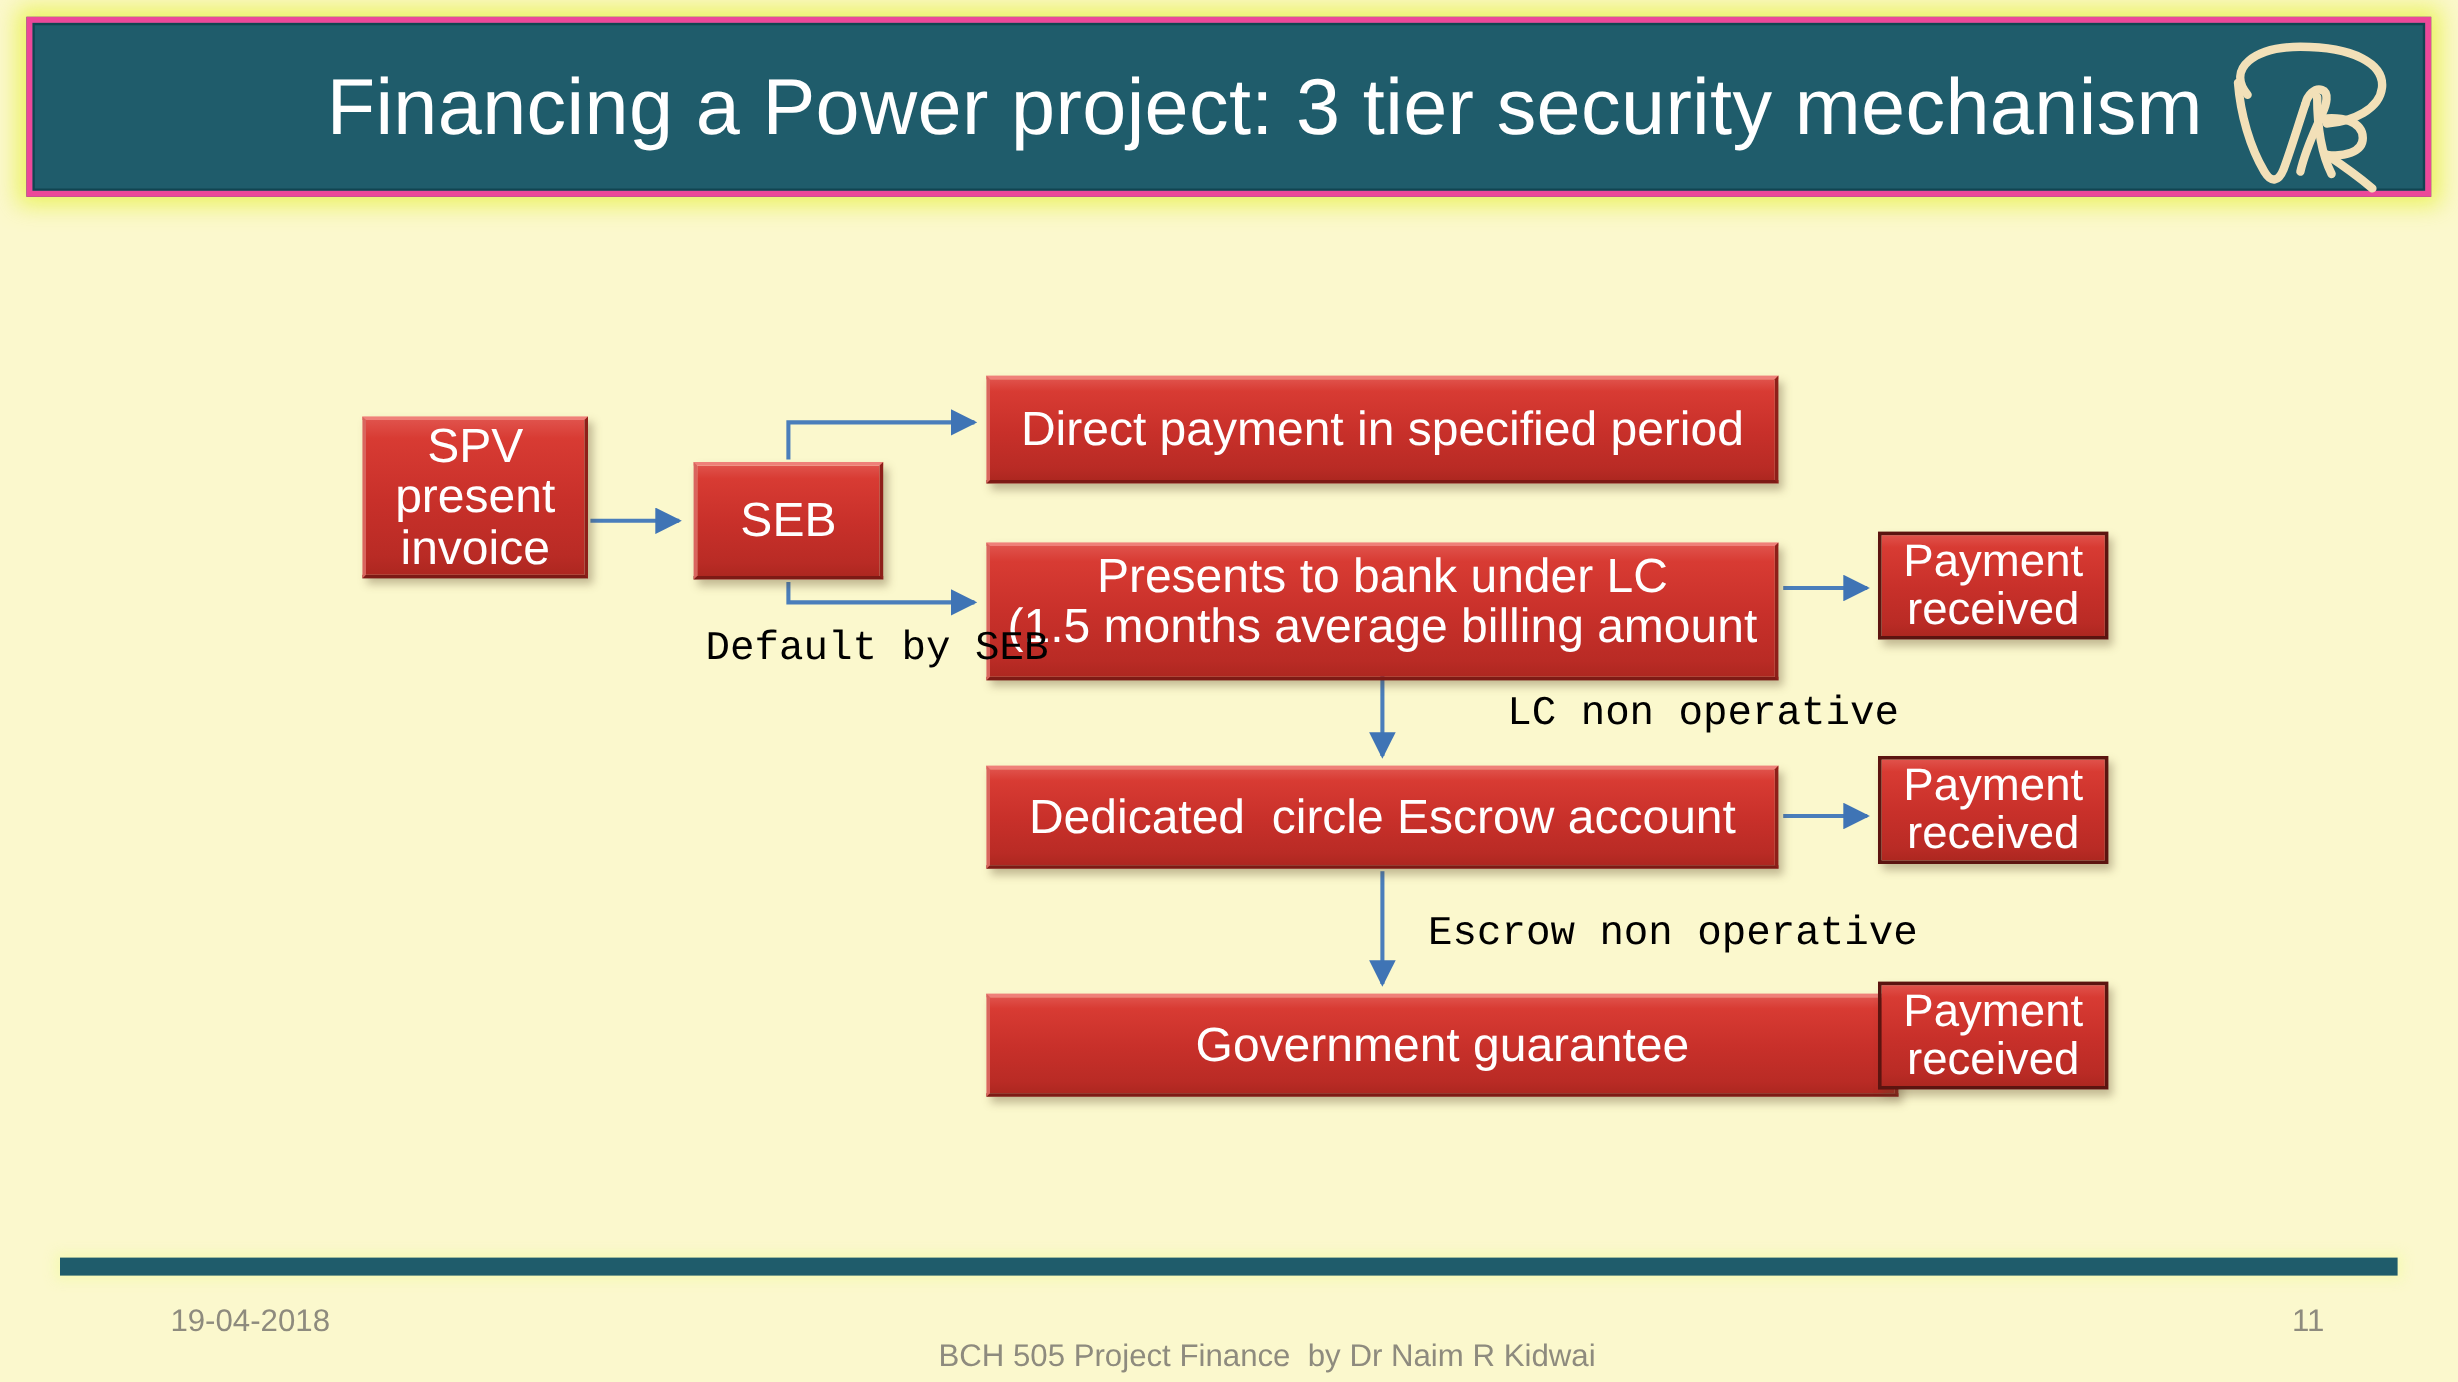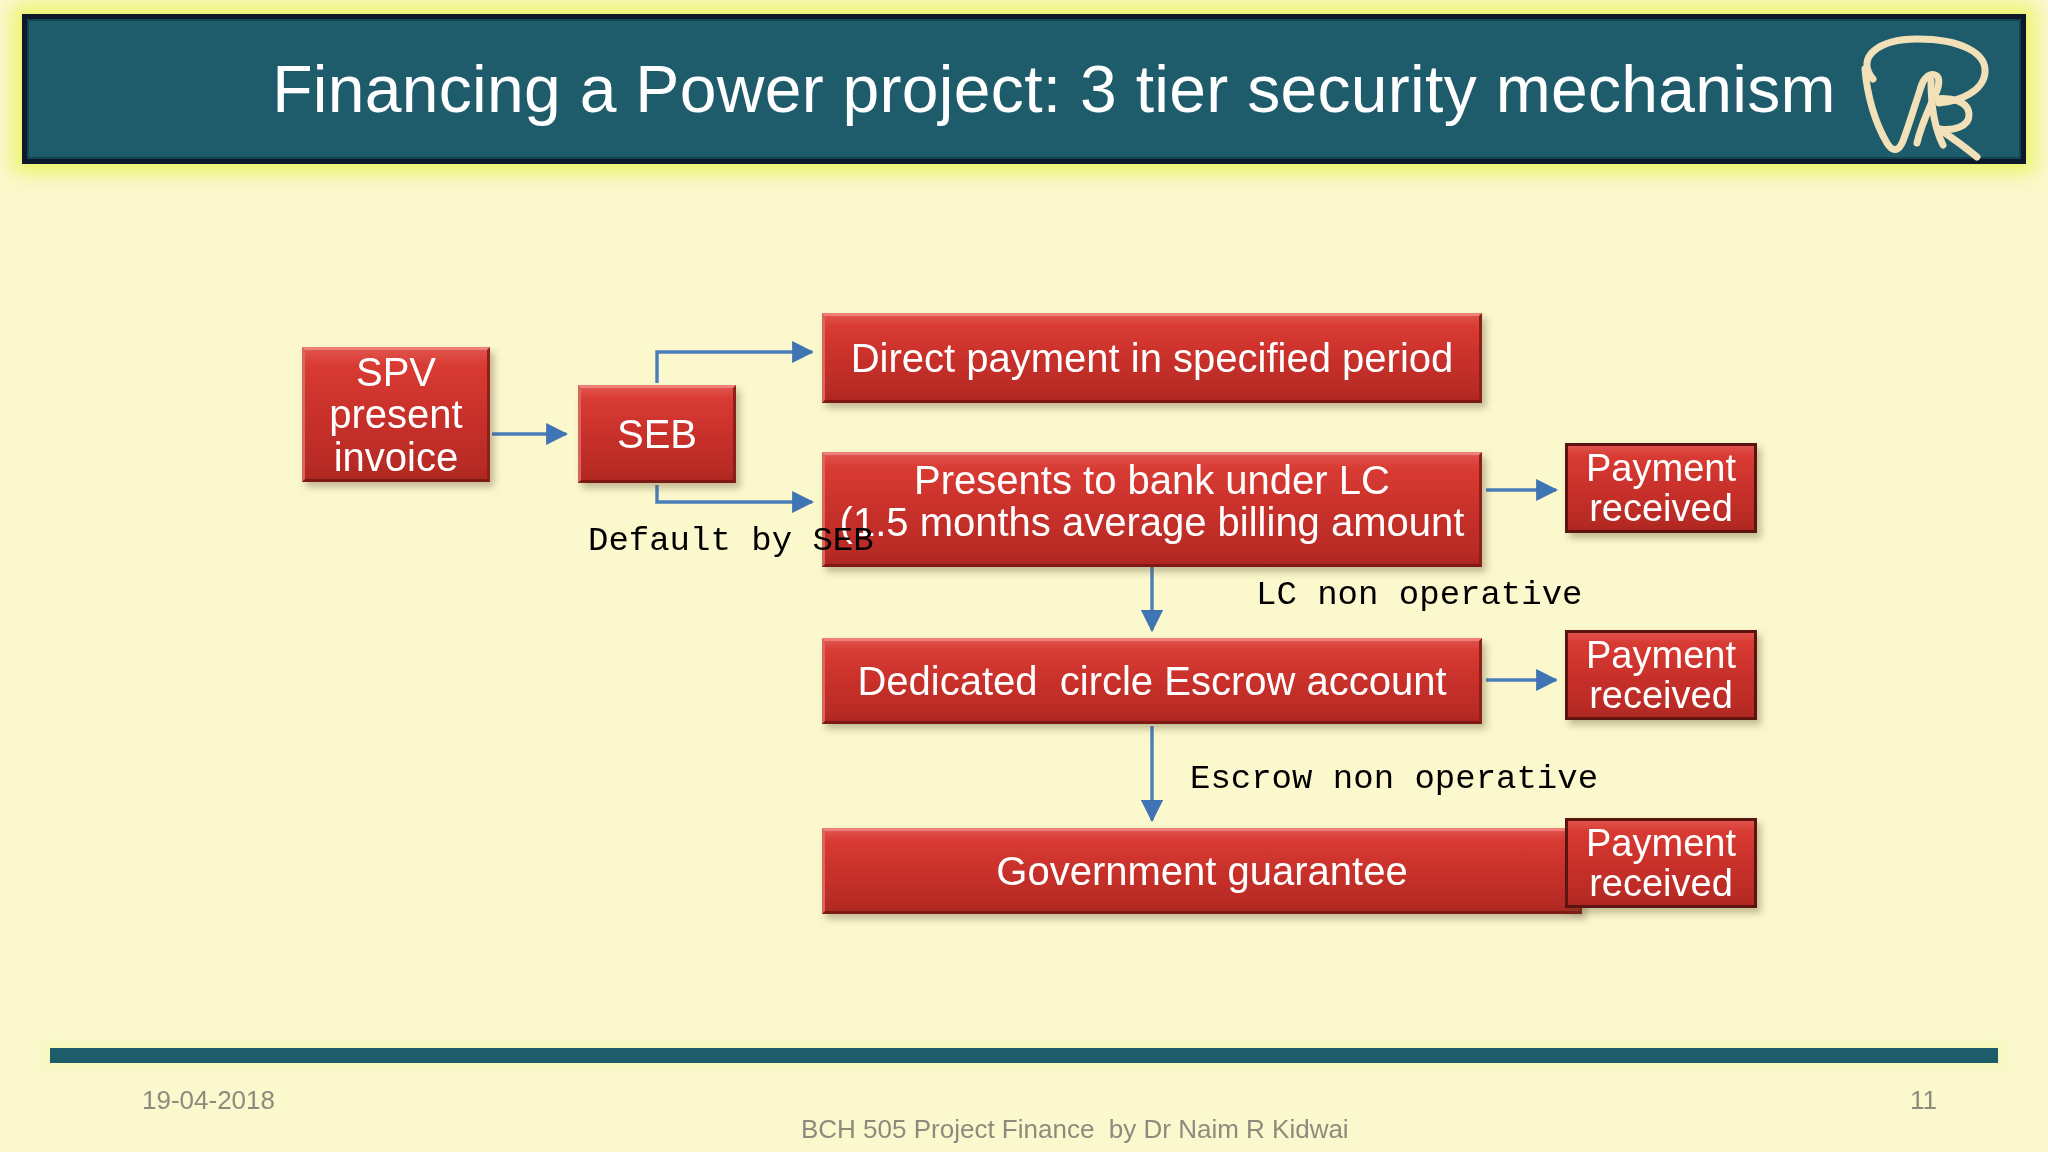--- a/index.html
+++ b/index.html
@@ -16,21 +16,21 @@
     position:absolute;inset:0;
     background:#fbf8cd;
   }
 
   
   #title-bar{
     position:absolute;
     left:22px;top:14px;
     width:2004px;height:150px;
     background:#1f5c6b;
-    border:5px solid #0f172a;
+    border:5px solid #ec4899;
     box-shadow:0 0 18px 8px rgba(230,242,60,.75),
                inset 0 0 0 2px rgba(0,40,50,.45);
     box-sizing:border-box;
     display:flex;align-items:center;
   }
   #title-text{
     flex:1;
     text-align:center;
     color:#ffffff;
     font-size:66px;
@@ -124,21 +124,21 @@
   }
   .footer-text{
     position:absolute;
     color:#8e8b7e;
     font-size:26px;
     font-family:"Liberation Sans", sans-serif;
     line-height:1;
     white-space:pre;
   }
   #footer-date { left:118px;  top:1087px;margin-left:24px; }
-  #footer-mid  { left:782px;  top:1116px;margin-left:19px; }
+  #footer-mid  { left:782px;  top:1116px; }
   #footer-page { left:1910px; top:1087px; }
 </style>
 </head>
 <body>
 
 <div id="slide">
 
   <div id="title-bar">
     <div id="title-text">Financing a Power project: 3 tier security mechanism</div>
 

